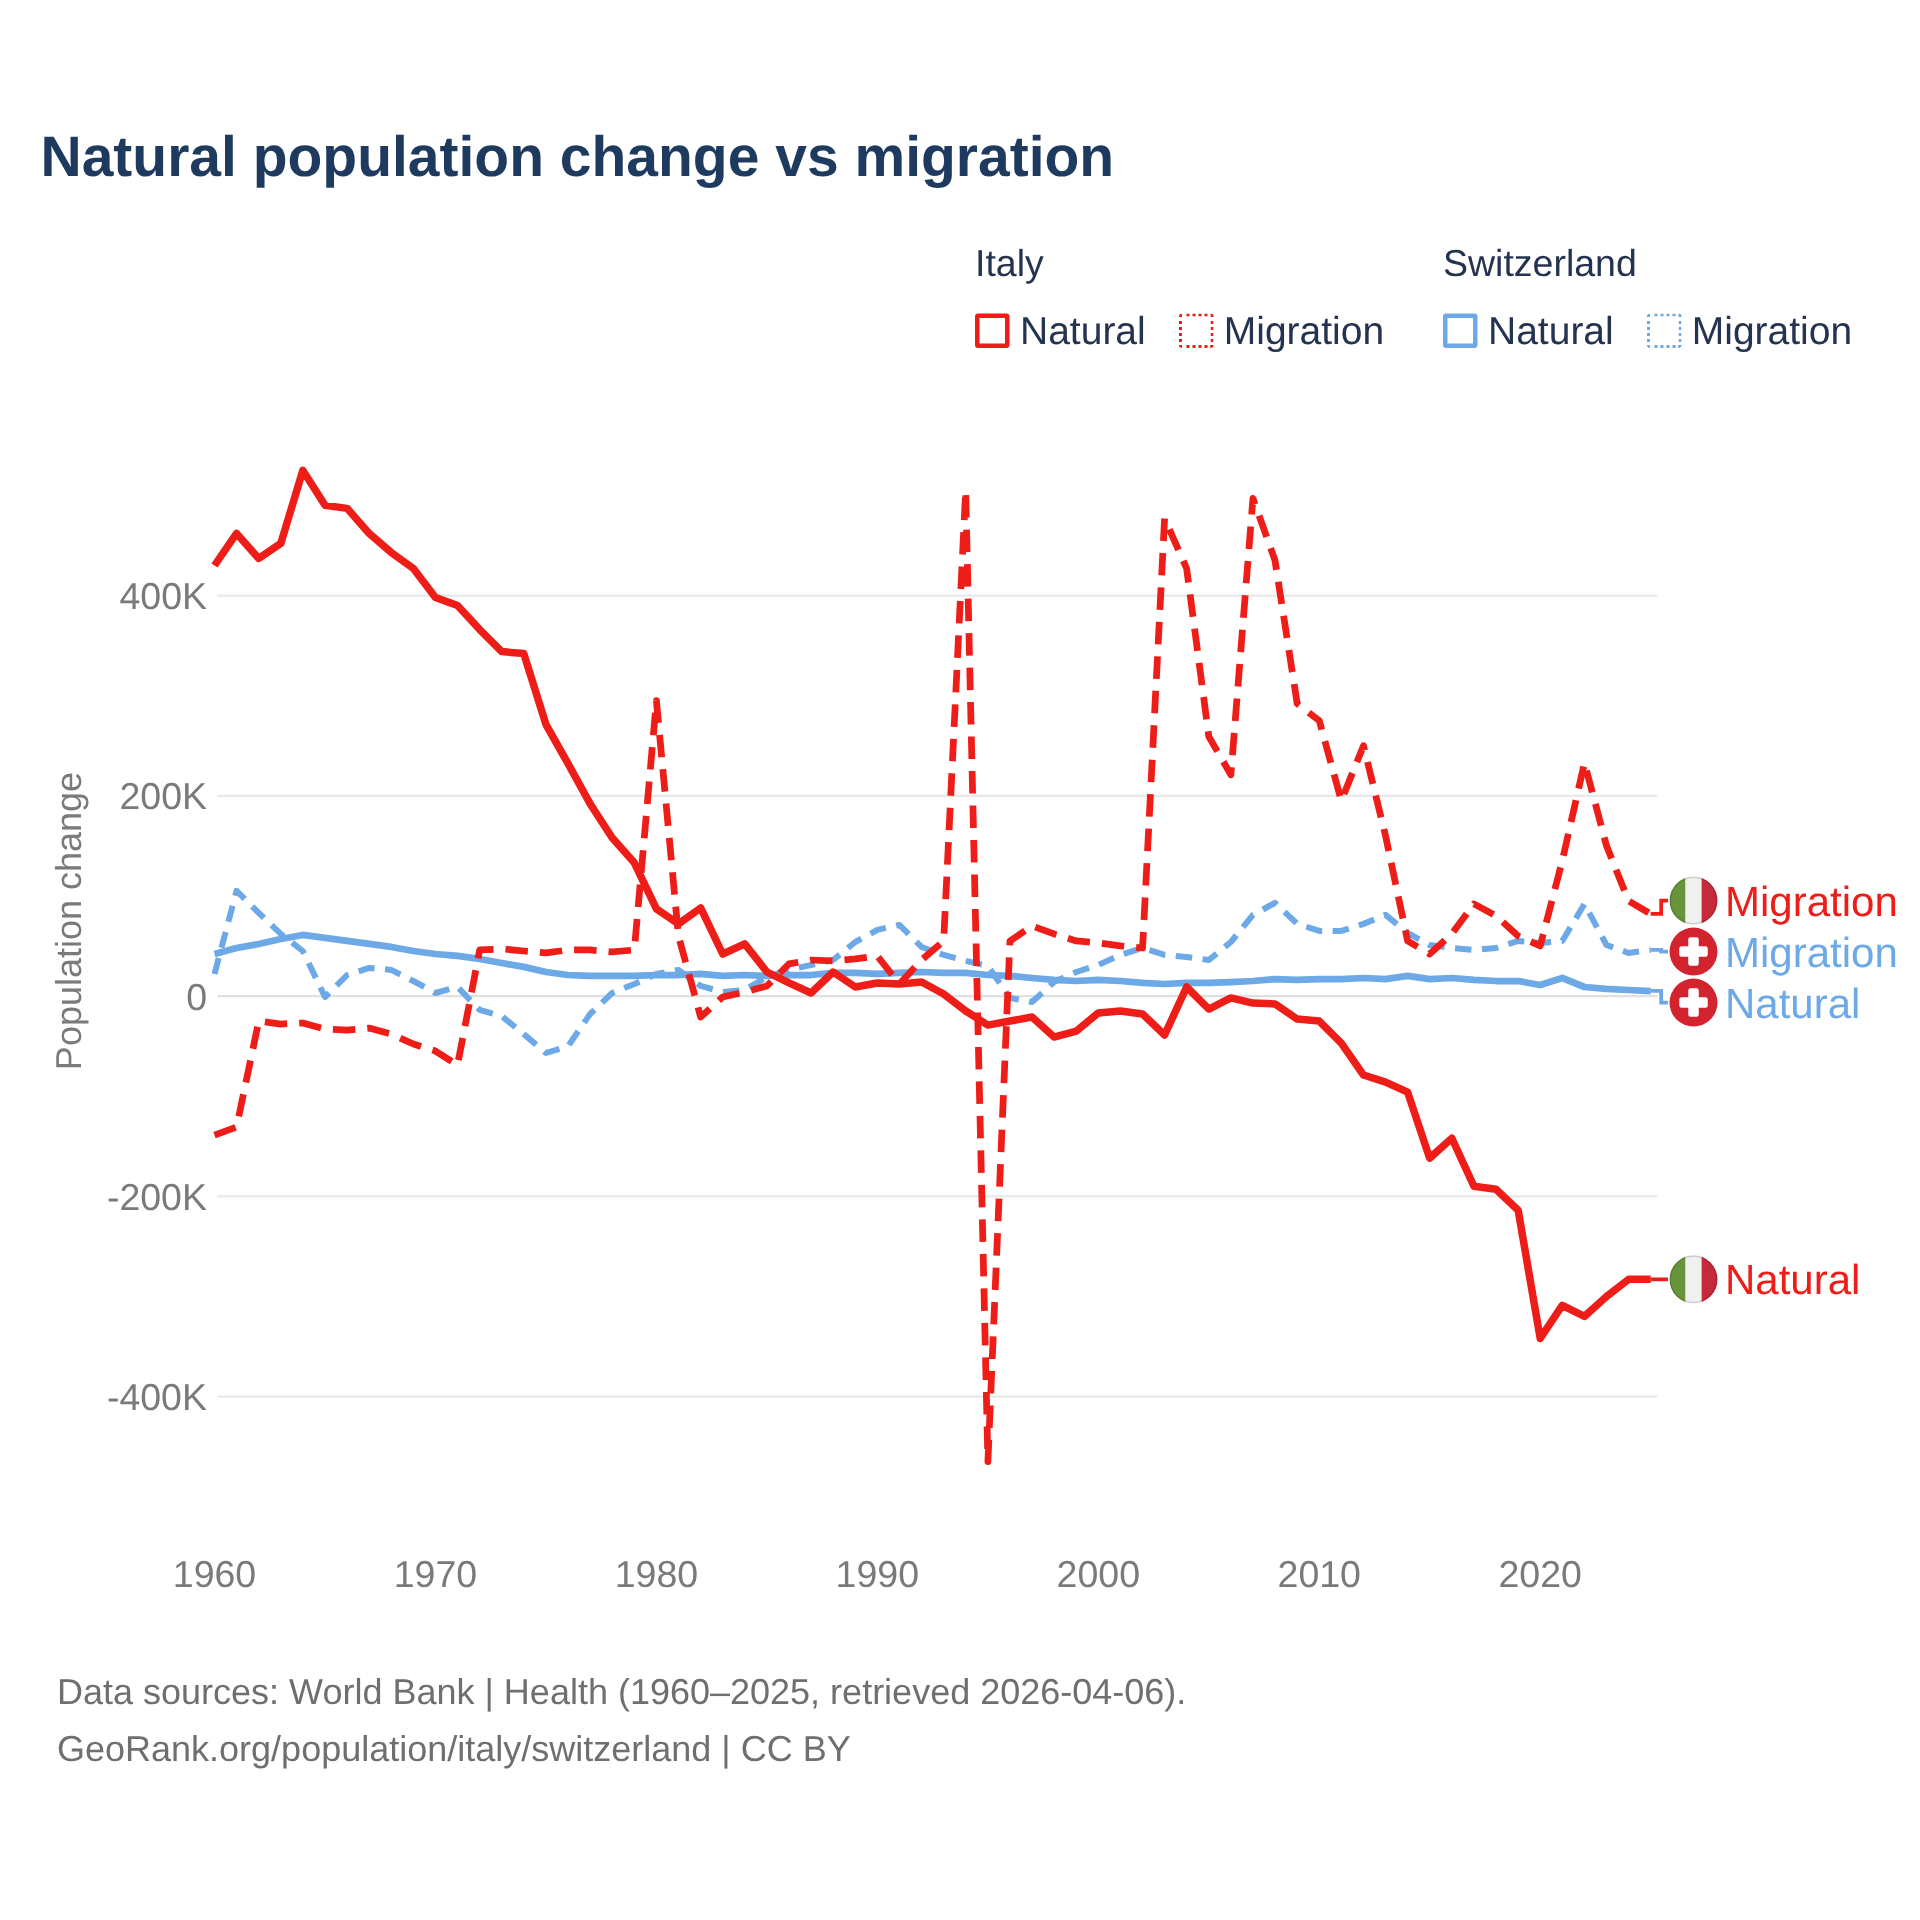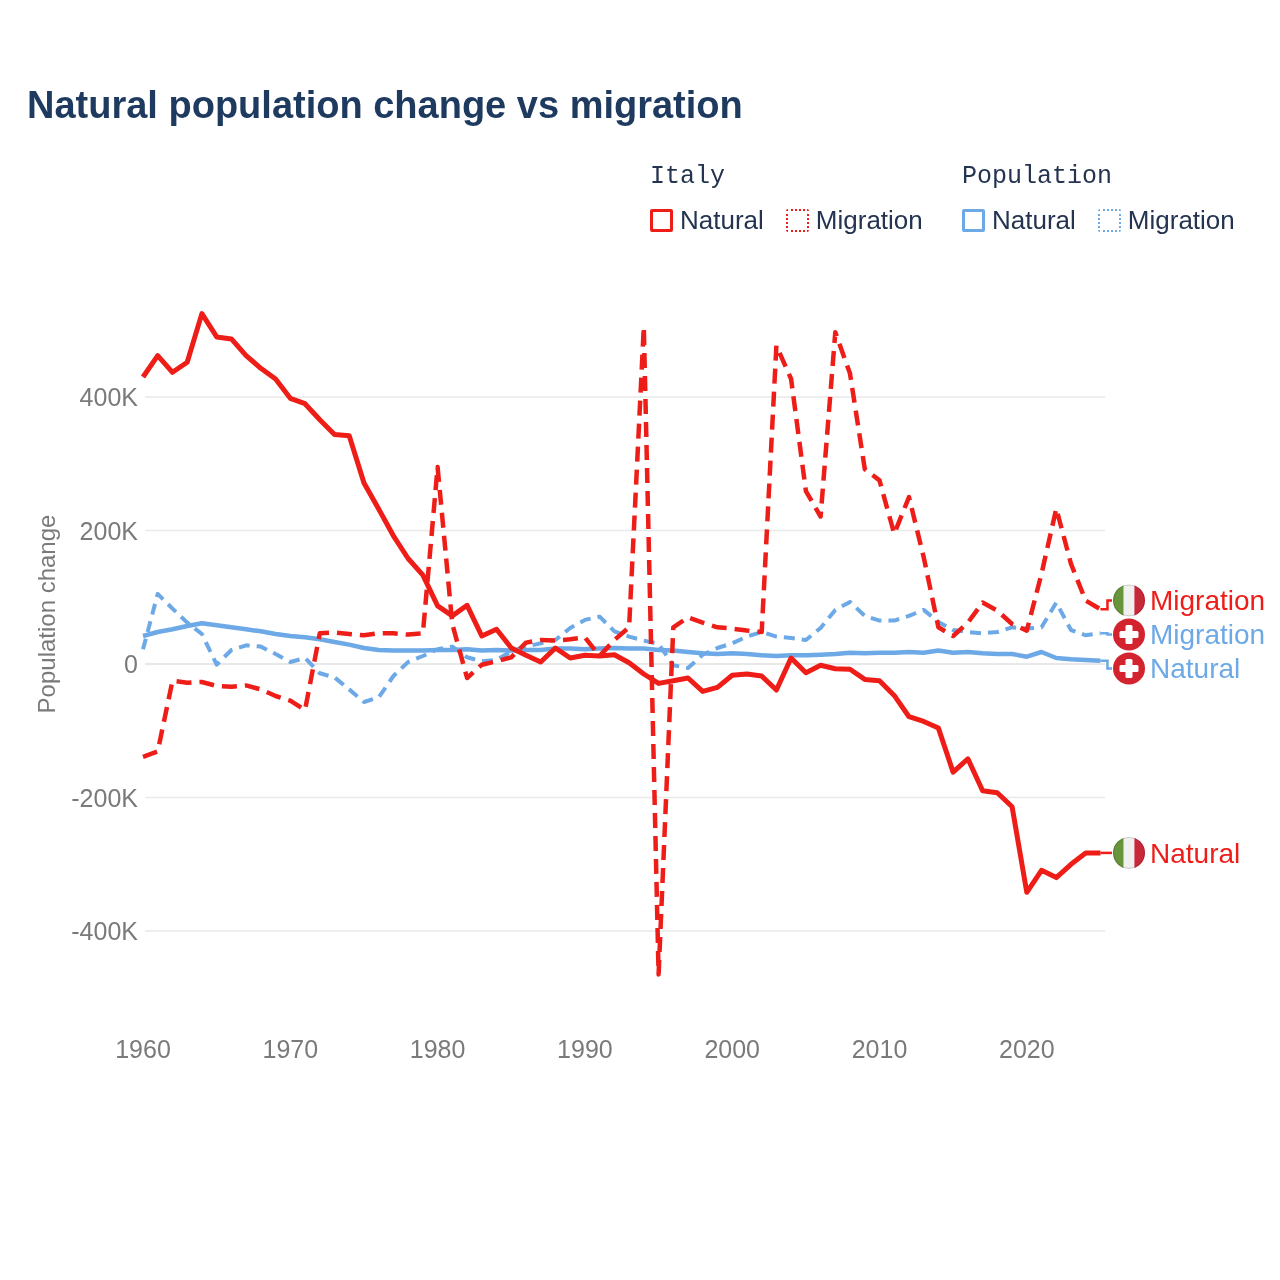--- a/index.html
+++ b/index.html
@@ -9,21 +9,21 @@
   }
   .title{
     position:absolute;left:27px;top:84px;margin:0;
     font-size:38px;font-weight:700;color:var(--title-color);
     letter-spacing:0px;
   }
   .legend{position:absolute;top:162px;left:0;width:1280px;height:80px;}
   .legend-group{position:absolute;top:0;}
   .legend-group.italy{left:650px;}
   .legend-group.switzerland{left:962px;}
-  .legend-header{font-size:25px;color:var(--legend-text);margin-bottom:14px;font-family:Liberation Mono, monospace;}
+  .legend-header{font-size:25px;color:var(--legend-text);margin-bottom:14px;}
   .legend-items{display:flex;gap:22px;}
   .legend-item{display:flex;align-items:center;cursor:pointer;}
   .swatch{width:23px;height:23px;margin-right:7px;box-sizing:border-box;border-radius:2px;background:#fff;}
   .swatch.solid.red{border:3px solid var(--italy);}
   .swatch.dashed.red{border:2.5px dotted var(--italy);}
   .swatch.solid.blue{border:3px solid var(--switzerland);}
   .swatch.dashed.blue{border:2.5px dotted var(--switzerland);}
   .legend-label{font-size:26px;color:var(--legend-text);}
   #chart-svg{position:absolute;left:0;top:0;font-family:"Liberation Sans",sans-serif;}
   .y-axis-title{
@@ -45,21 +45,21 @@
         <span class="swatch solid red"></span>
         <span class="legend-label">Natural</span>
       </div>
       <div class="legend-item">
         <span class="swatch dashed red"></span>
         <span class="legend-label">Migration</span>
       </div>
     </div>
   </div>
   <div class="legend-group switzerland">
-    <div class="legend-header">Population</div>
+    <div class="legend-header">Switzerland</div>
     <div class="legend-items">
       <div class="legend-item">
         <span class="swatch solid blue"></span>
         <span class="legend-label">Natural</span>
       </div>
       <div class="legend-item">
         <span class="swatch dashed blue"></span>
         <span class="legend-label">Migration</span>
       </div>
     </div>
@@ -122,13 +122,15 @@
       <rect x="1123.6" y="836.9025" width="10.8" height="32" fill="#f0f0ee" clip-path="url(#clip1129_852.9025)"></rect>
       <rect x="1134.4" y="836.9025" width="10.8" height="32" fill="#c8293a" clip-path="url(#clip1129_852.9025)"></rect>
       <circle cx="1129" cy="852.9025" r="15.5" fill="none" stroke="rgba(0,0,0,0.15)"></circle>
     </g>
     <text x="1150" y="862.9025" font-size="28" fill="#ee1d18">Natural</text>
   </svg>
 
 <div class="y-axis-title">Population change</div>
 
 <div class="footer">
+  <div>Data sources: World Bank | Health (1960–2025, retrieved 2026-04-06).</div>
+  <div>GeoRank.org/population/italy/switzerland | CC BY</div>
 </div>
 
 </body></html>

